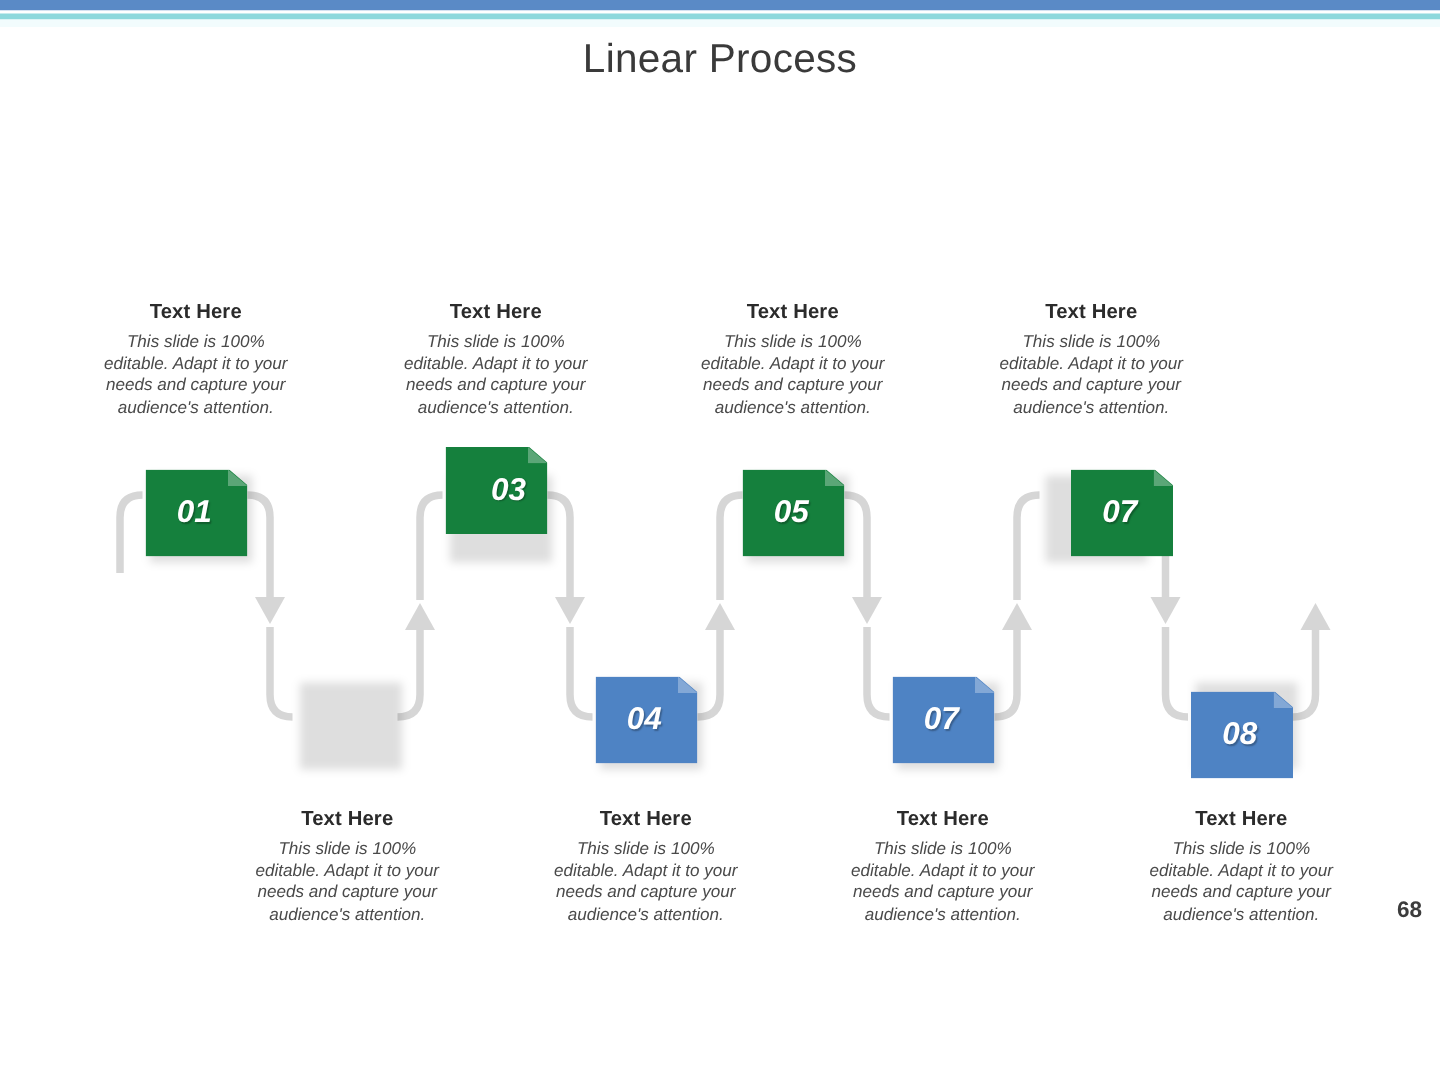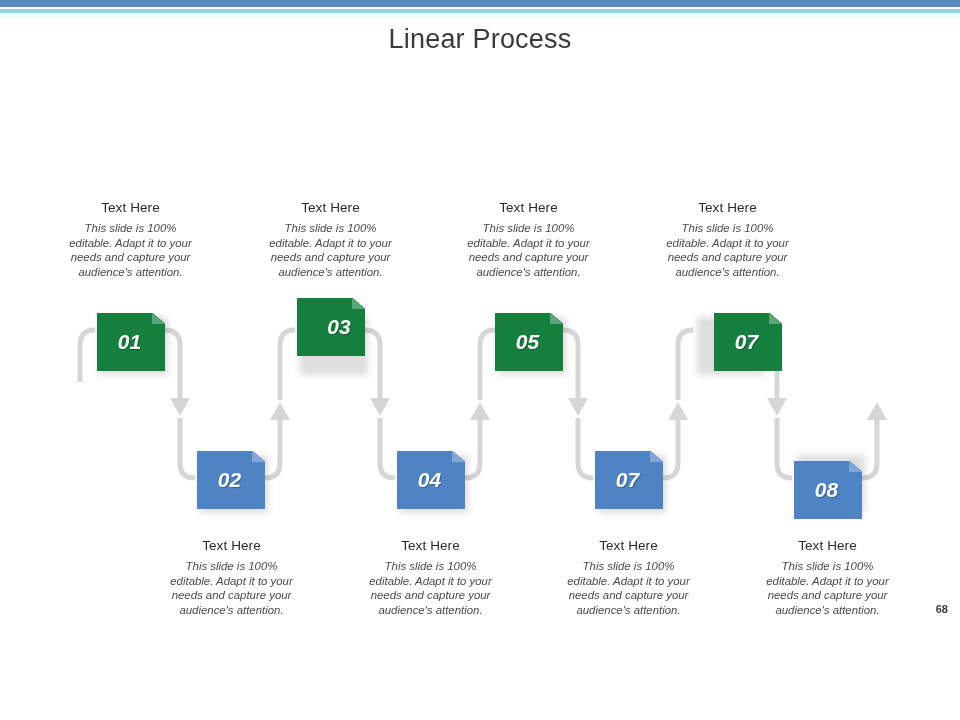--- a/index.html
+++ b/index.html
@@ -24,21 +24,21 @@
     text-align:center;
     font-size:27px;
     font-weight:400;
     color:#3a3a3a;
     letter-spacing:0.2px;
   }
 
   
   .tblock{position:absolute;text-align:center;}
   .tblock .head{
-    font-size:13.5px;font-weight:normal;color:#2b2b2b;
+    font-size:13.5px;font-weight:bold;color:#2b2b2b;
     margin:0 0 6px 0;letter-spacing:0.1px;
   }
   .tblock .body{
     font-size:11.4px;font-style:italic;color:#4a4a4a;
     line-height:14.5px;
   }
 
   
   .numbox{
     position:absolute;
@@ -63,21 +63,21 @@
     background:rgba(0,0,0,0.13);
     filter:blur(3px);
   }
 
   
   .conns{position:absolute;left:0;top:0;width:960px;height:720px;pointer-events:none;}
 
   
   .pageno{
     position:absolute;right:12px;bottom:8px;
-    font-size:11px;font-weight:bold;color:#3c3c3c;
+    font-size:15px;font-weight:bold;color:#3c3c3c;
   }
 </style>
 </head>
 <body>
 
 <div class="slide">
 
   <div class="topbar-blue"></div>
   <div class="topbar-white"></div>
   <div class="topbar-cyan"></div>
@@ -162,24 +162,20 @@
     <span class="fold"></span>
   </div>
 
   <div class="shadowbox" style="left:697px;top:317px;"></div>
   <div class="numbox cyan" style="left:694px;top:313px;margin-left:20px;">
     <span>07</span>
     <span class="fold"></span>
   </div>
 
   <div class="shadowbox" style="left:200px;top:455px;"></div>
-  <div class="numbox blue" style="left:197px;top:451px;">
-    <span>02</span>
-    <span class="fold"></span>
-  </div>
 
   <div class="shadowbox" style="left:400px;top:455px;"></div>
   <div class="numbox blue" style="left:397px;top:451px;">
     <span>04</span>
     <span class="fold"></span>
   </div>
 
   <div class="shadowbox" style="left:598px;top:455px;"></div>
   <div class="numbox blue" style="left:595px;top:451px;">
     <span>07</span>

